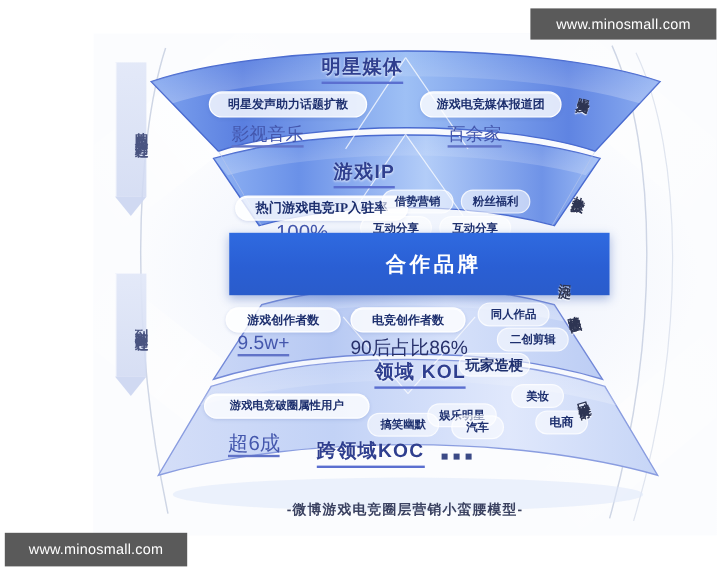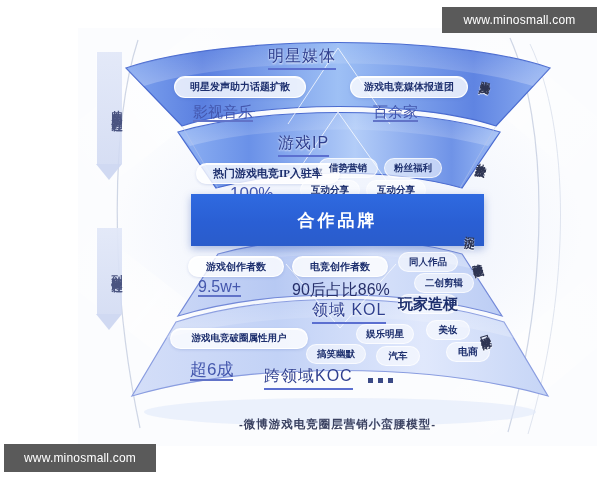--- a/index.html
+++ b/index.html
@@ -25,21 +25,21 @@
           transform-origin:center;pointer-events:none;}
   .s1{left:-40px;top:40px;width:240px;height:70px;transform:rotate(-38deg);opacity:.75;}
   .s2{left:-60px;top:250px;width:260px;height:60px;transform:rotate(38deg);opacity:.6;}
   .s3{left:330px;top:300px;width:260px;height:60px;transform:rotate(-40deg);opacity:.55;}
   .s4{left:330px;top:40px;width:240px;height:60px;transform:rotate(40deg);opacity:.5;}
 
   
   .sweep{position:absolute;left:0;top:0;width:519px;height:418px;pointer-events:none;}
 
   .label-big{
-    position:absolute;color:#2f3f8f;font-weight:normal;letter-spacing:1px;
+    position:absolute;color:#2f3f8f;font-weight:bold;letter-spacing:1px;
     text-shadow:0 1px 2px rgba(255,255,255,.9);
   }
   .label-big.underline{border-bottom:2px solid #5b6fd0;padding-bottom:1px;}
 
   .pill{
     position:absolute;display:flex;align-items:center;justify-content:center;
     border-radius:999px;color:#1d2f6e;white-space:nowrap;
     background:rgba(255,255,255,.80);
     border:1px solid rgba(255,255,255,.95);
     box-shadow:0 1px 3px rgba(60,90,170,.18), inset 0 1px 0 rgba(255,255,255,.9);
@@ -48,21 +48,21 @@
   .pill.ghost{background:rgba(255,255,255,.55);border-color:rgba(255,255,255,.7);box-shadow:none;}
 
   .stat{position:absolute;color:#4457ad;font-weight:normal;white-space:nowrap;}
   .stat u{text-decoration:none;border-bottom:2px solid #6173c8;}
 
   
   .brandbar{
     position:absolute;left:113px;top:166px;width:293px;height:52px;
     background:linear-gradient(180deg,#2f6ae0 0%,#2a5fd4 55%,#2a5ccb 100%);
     box-shadow:0 3px 8px rgba(30,70,170,.35);
-    display:flex;flex-direction:column;align-items:center;justify-content:center;
+    display:flex;flex-direction:column;align-items:center;justify-content:center;padding-left:24px;
   }
   .brandbar .t1{color:#ffffff;font-size:17px;font-weight:bold;letter-spacing:3px;line-height:1;}
   .brandbar .t2{color:#eaf0ff;font-size:9.5px;letter-spacing:.6px;margin-top:5px;}
 
   
   .sidearrow{position:absolute;width:26px;}
   .sidearrow .shaft{
     width:26px;background:linear-gradient(180deg,rgba(226,232,248,.95),rgba(208,217,242,.85));
     box-shadow:inset 1px 0 0 rgba(255,255,255,.9);
   }
@@ -200,29 +200,29 @@
     </div>
 
     <div class="brandbar">
       <div class="t1">合作品牌</div>
     </div>
 
     <div class="pill" style="left:110px;top:228px;width:94px;height:19px;font-size:10px;">游戏创作者数</div>
     <div class="pill" style="left:214px;top:228px;width:94px;height:19px;font-size:10px;">电竞创作者数</div>
     <div class="pill ghost" style="left:320px;top:224px;width:58px;height:18px;font-size:9.5px;">同人作品</div>
     <div class="pill ghost" style="left:336px;top:245px;width:58px;height:18px;font-size:9.5px;">二创剪辑</div>
-    <div class="pill ghost" style="left:320px;top:266px;width:58px;height:18px;font-size:15px;text-align:right;">玩家造梗</div>
+    <div class="pill ghost" style="left:304px;top:266px;width:58px;height:18px;font-size:12px;text-align:right;">玩家造梗</div>
     <div class="stat" style="left:120px;top:250px;font-size:16px;">
       <u>9.5w+</u>
     </div>
     <div class="stat" style="left:214px;top:252px;font-size:16px;color:#27306b;">90后占比86%</div>
     <div class="label-big underline" style="left:234px;top:272px;font-size:16px;">领域 KOL</div>
 
     <div class="pill" style="left:92px;top:300px;width:136px;height:19px;font-size:9.5px;">游戏电竞破圈属性用户</div>
-    <div class="pill ghost" style="left:278px;top:296px;width:56px;height:18px;font-size:9.5px;">娱乐明星</div>
+    <div class="pill ghost" style="left:278px;top:308px;width:56px;height:18px;font-size:9.5px;">娱乐明星</div>
     <div class="pill ghost" style="left:348px;top:292px;width:42px;height:18px;font-size:9.5px;">美妆</div>
     <div class="pill ghost" style="left:228px;top:316px;width:58px;height:18px;font-size:9.5px;">搞笑幽默</div>
     <div class="pill ghost" style="left:298px;top:318px;width:42px;height:18px;font-size:9.5px;">汽车</div>
     <div class="pill ghost" style="left:368px;top:314px;width:42px;height:18px;font-size:10px;">电商</div>
     <div class="stat" style="left:112px;top:330px;font-size:17px;">
       <u>超6成</u>
     </div>
     <div class="label-big underline" style="left:186px;top:338px;font-size:16px;">跨领域KOC</div>
     <div class="dots" style="left:290px;top:350px;">
       <i></i>

